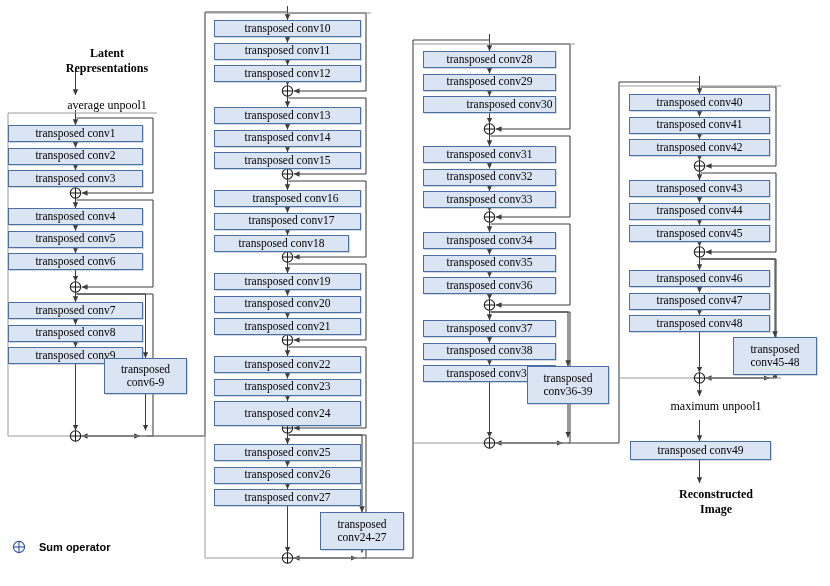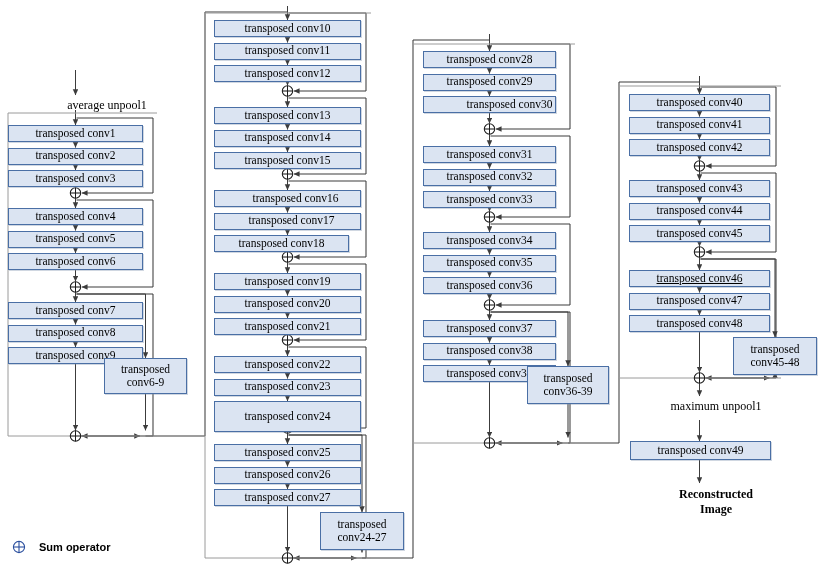--- a/index.html
+++ b/index.html
@@ -329,21 +329,21 @@
       <div class="node" style="left: 214px; top: 129.5px; width: 147px; height: 17px;">transposed conv14</div>
       <div class="node" style="left: 214px; top: 152px; width: 147px; height: 17px;">transposed conv15</div>
       <div class="node" style="left: 214px; top: 190px; width: 147px; height: 17px; padding-left: 16px;">transposed conv16</div>
       <div class="node" style="left: 214px; top: 212.5px; width: 147px; height: 17px; padding-left: 8px;">transposed conv17</div>
       <div class="node" style="left: 214px; top: 235px; width: 135px; height: 17px; text-align: right;">transposed conv18</div>
       <div class="node" style="left: 214px; top: 273px; width: 147px; height: 17px;">transposed conv19</div>
       <div class="node" style="left: 214px; top: 295.5px; width: 147px; height: 17px;">transposed conv20</div>
       <div class="node" style="left: 214px; top: 318px; width: 147px; height: 17px;">transposed conv21</div>
       <div class="node" style="left: 214px; top: 356px; width: 147px; height: 17px;">transposed conv22</div>
       <div class="node" style="left: 214px; top: 378.5px; width: 147px; height: 17px;">transposed conv23</div>
-      <div class="node" style="left: 214px; top: 401px; width: 147px; height: 31px;">transposed conv24</div>
+      <div class="node" style="left: 214px; top: 401px; width: 147px; height: 25px;">transposed conv24</div>
       <div class="node" style="left: 214px; top: 444px; width: 147px; height: 17px;">transposed conv25</div>
       <div class="node" style="left: 214px; top: 466.5px; width: 147px; height: 17px;">transposed conv26</div>
       <div class="node" style="left: 214px; top: 489px; width: 147px; height: 17px;">transposed conv27</div>
       <div class="node" style="left: 320px; top: 512px; width: 84px; height: 38px;">transposed
 conv24-27</div>
       <div class="node" style="left: 423px; top: 51px; width: 133px; height: 17px;">transposed conv28</div>
       <div class="node" style="left: 423px; top: 73.5px; width: 133px; height: 17px;">transposed conv29</div>
       <div class="node" style="left: 423px; top: 96px; width: 133px; height: 17px; padding-left: 40px;">transposed conv30</div>
       <div class="node" style="left: 423px; top: 146px; width: 133px; height: 17px;">transposed conv31</div>
       <div class="node" style="left: 423px; top: 168.5px; width: 133px; height: 17px;">transposed conv32</div>
@@ -355,28 +355,30 @@
       <div class="node" style="left: 423px; top: 342.5px; width: 133px; height: 17px;">transposed conv38</div>
       <div class="node" style="left: 423px; top: 365px; width: 133px; height: 17px;">transposed conv39</div>
       <div class="node" style="left: 527px; top: 366px; width: 82px; height: 38px;">transposed
 conv36-39</div>
       <div class="node" style="left: 629px; top: 94px; width: 141px; height: 17px;">transposed conv40</div>
       <div class="node" style="left: 629px; top: 116.5px; width: 141px; height: 17px;">transposed conv41</div>
       <div class="node" style="left: 629px; top: 139px; width: 141px; height: 17px;">transposed conv42</div>
       <div class="node" style="left: 629px; top: 180px; width: 141px; height: 17px;">transposed conv43</div>
       <div class="node" style="left: 629px; top: 202.5px; width: 141px; height: 17px;">transposed conv44</div>
       <div class="node" style="left: 629px; top: 225px; width: 141px; height: 17px;">transposed conv45</div>
-      <div class="node" style="left: 629px; top: 270px; width: 141px; height: 17px; text-decoration: underline;">transposed conv46</div>
+      <div class="node" style="left: 629px; top: 270px; width: 141px; height: 17px;">transposed conv46</div>
       <div class="node" style="left: 629px; top: 292.5px; width: 141px; height: 17px;">transposed conv47</div>
       <div class="node" style="left: 629px; top: 315px; width: 141px; height: 17px;">transposed conv48</div>
       <div class="node" style="left: 733px; top: 337px; width: 84px; height: 38px;">transposed
 conv45-48</div>
       <div class="node" style="left: 630px; top: 441px; width: 141px; height: 19px;">transposed conv49</div>
     </div>
 
+  <div class="plain bold" style="left:12px;top:46px;width:190px;">Latent
+Representations</div>
 
   <div class="plain" style="left:12px;top:98px;width:190px;">average unpool1</div>
 
   <div class="plain" style="left:621px;top:399px;width:190px;">maximum unpool1</div>
 
   <div class="plain bold" style="left:621px;top:487px;width:190px;">Reconstructed
 Image</div>
 
   <div class="legend" style="left:12px;top:540px;">
     <svg class="lg-sym" viewBox="0 0 14 14">

